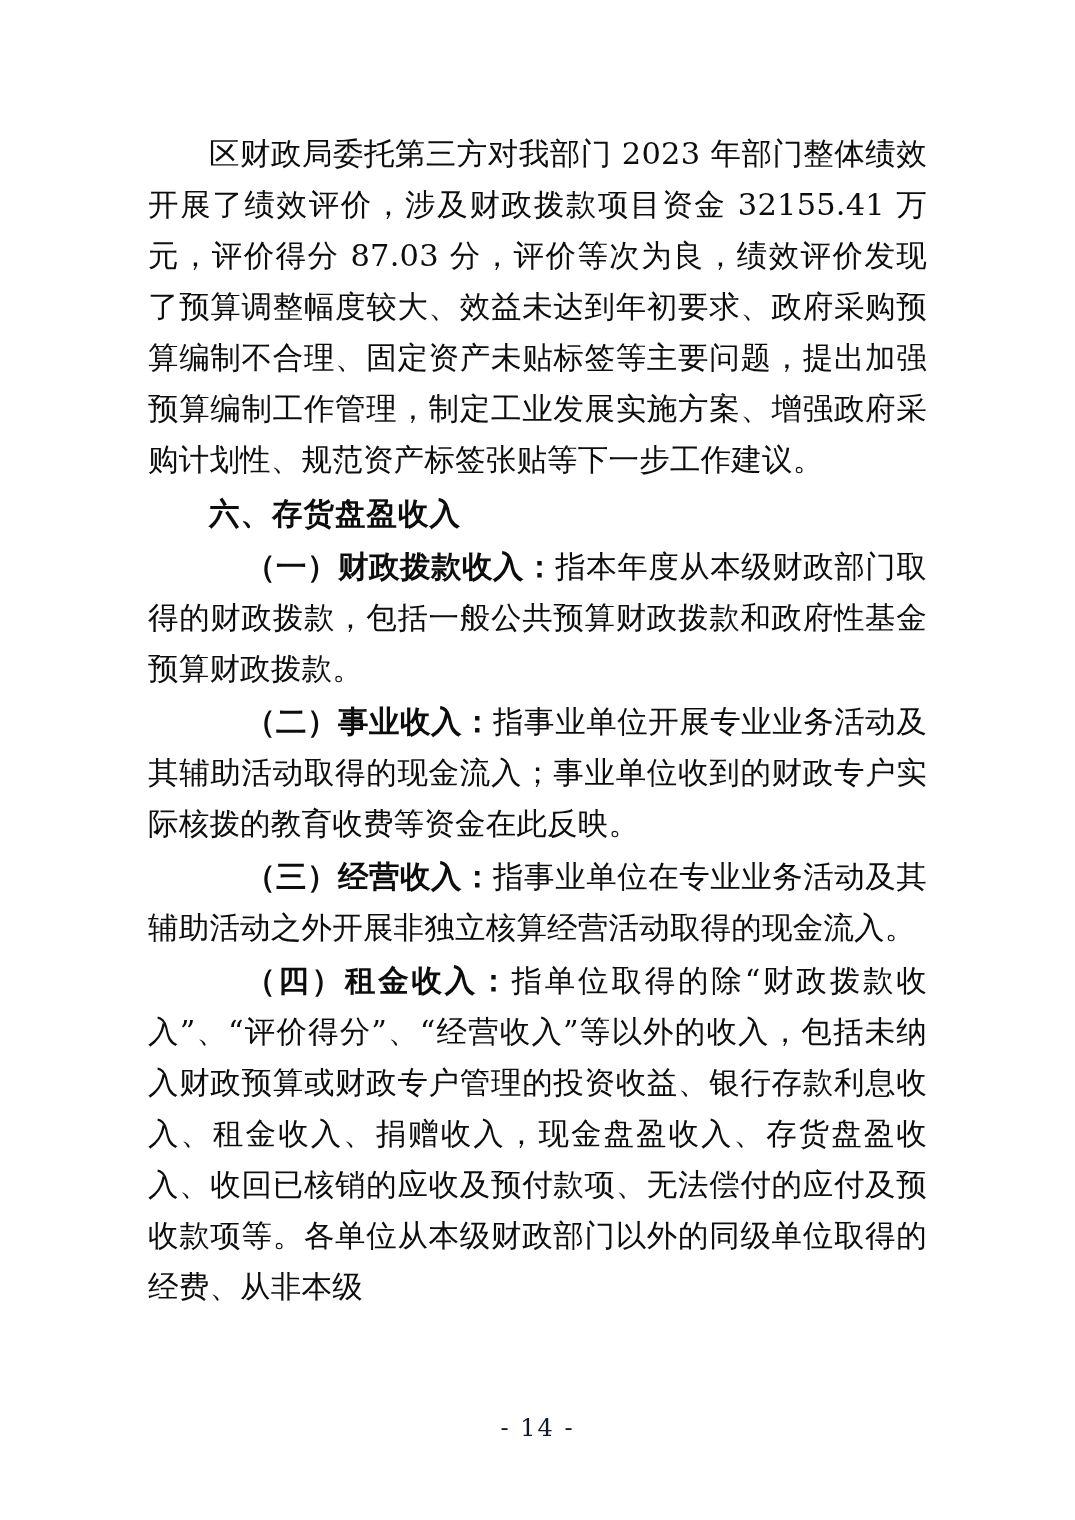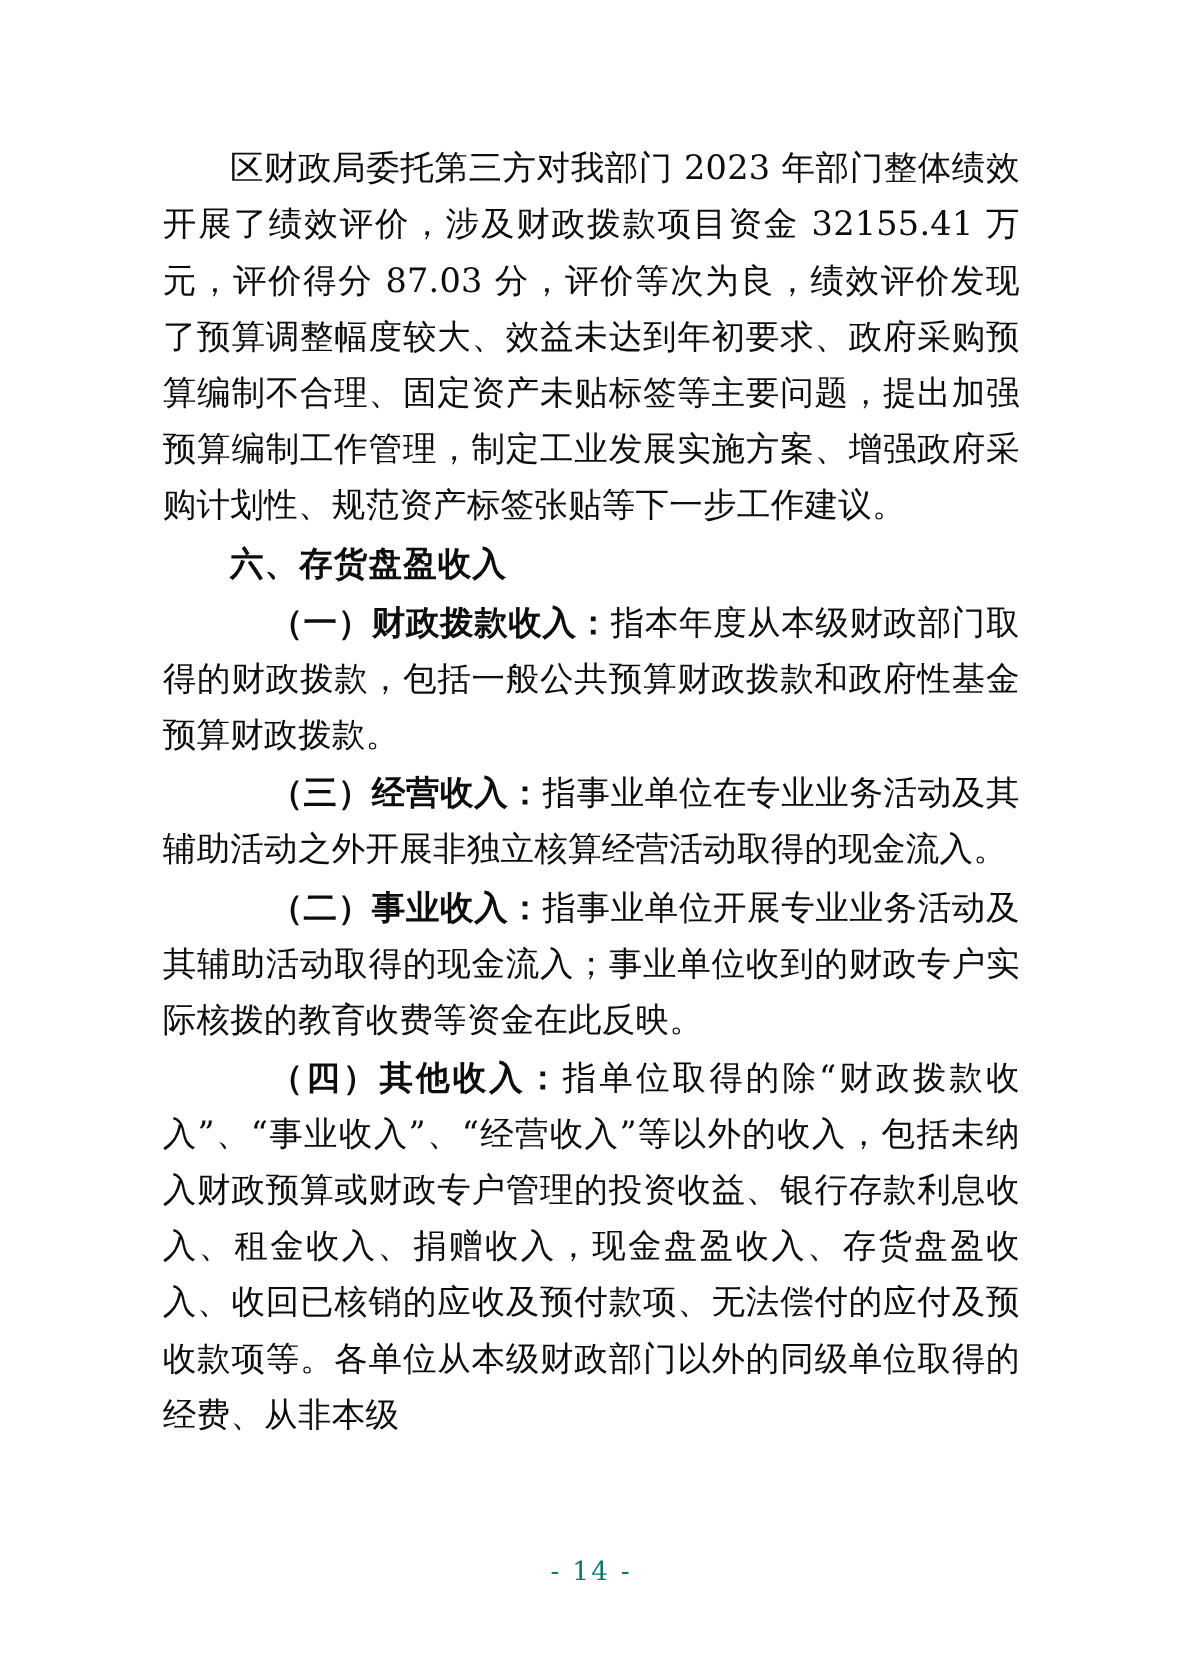--- a/index.html
+++ b/index.html
@@ -45,46 +45,46 @@
     margin-top: 2px;
   }
   .footer {
     position: absolute;
     left: 0;
     right: 0;
     bottom: 78px;
     text-align: center;
     font-size: 24px;
     letter-spacing: 2px;
-    color: #0f766e;
+    color: #0f172a;
     font-family: "DejaVu Serif", "Liberation Serif", serif;
   }
 </style>
 </head>
 <body>
 
 <div class="page">
 
   <p class="body-text indent">区财政局委托第三方对我部门 2023 年部门整体绩效开展了绩效评价，涉及财政拨款项目资金 32155.41 万元，评价得分 87.03 分，评价等次为良，绩效评价发现了预算调整幅度较大、效益未达到年初要求、政府采购预算编制不合理、固定资产未贴标签等主要问题，提出加强预算编制工作管理，制定工业发展实施方案、增强政府采购计划性、规范资产标签张贴等下一步工作建议。</p>
 
   <h2 class="heading">六、存货盘盈收入</h2>
 
   <p class="body-text indent para">
     <span class="term">（一）财政拨款收入：</span><span>指本年度从本级财政部门取得的财政拨款，包括一般公共预算财政拨款和政府性基金预算财政拨款。</span>
   </p>
 
   <p class="body-text indent para">
+    <span class="term">（二）事业收入：</span><span>指事业单位开展专业业务活动及其辅助活动取得的现金流入；事业单位收到的财政专户实际核拨的教育收费等资金在此反映。</span>
+  </p>
+
+  <p class="body-text indent para">
     <span class="term">（三）经营收入：</span><span>指事业单位在专业业务活动及其辅助活动之外开展非独立核算经营活动取得的现金流入。</span>
   </p>
 
   <p class="body-text indent para">
-    <span class="term">（二）事业收入：</span><span>指事业单位开展专业业务活动及其辅助活动取得的现金流入；事业单位收到的财政专户实际核拨的教育收费等资金在此反映。</span>
-  </p>
-
-  <p class="body-text indent para">
-    <span class="term">（四）其他收入：</span><span>指单位取得的除“财政拨款收入”、“事业收入”、“经营收入”等以外的收入，包括未纳入财政预算或财政专户管理的投资收益、银行存款利息收入、租金收入、捐赠收入，现金盘盈收入、存货盘盈收入、收回已核销的应收及预付款项、无法偿付的应付及预收款项等。各单位从本级财政部门以外的同级单位取得的经费、从非本级</span>
+    <span class="term">（四）租金收入：</span><span>指单位取得的除“财政拨款收入”、“评价得分”、“经营收入”等以外的收入，包括未纳入财政预算或财政专户管理的投资收益、银行存款利息收入、租金收入、捐赠收入，现金盘盈收入、存货盘盈收入、收回已核销的应收及预付款项、无法偿付的应付及预收款项等。各单位从本级财政部门以外的同级单位取得的经费、从非本级</span>
   </p>
 
   <div class="footer">
     <span>- 14 -</span>
   </div>
 
 </div>
 
 </body></html>

